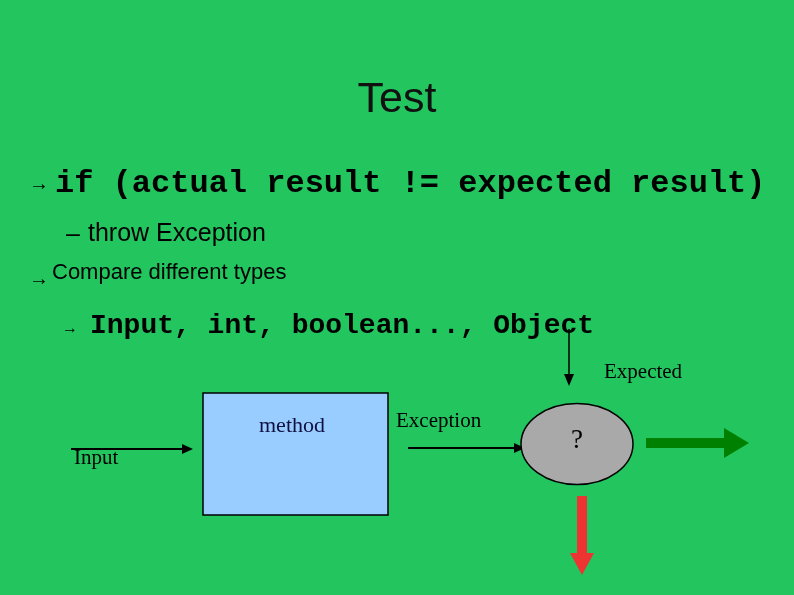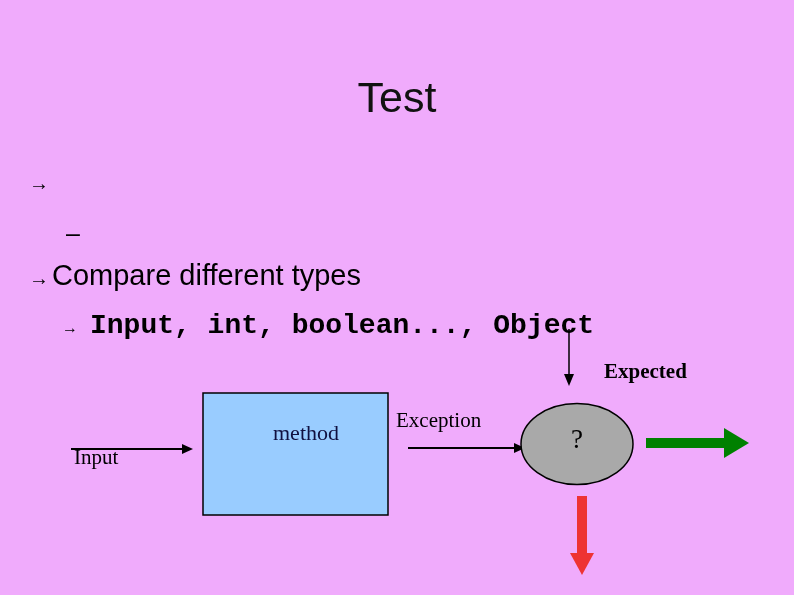--- a/index.html
+++ b/index.html
@@ -1,19 +1,19 @@
 <!DOCTYPE html>
 <html><head>
 <meta charset="utf-8">
 <style>
   html,body{margin:0;padding:0;background:#fff;}
   .slide{
     position:relative;
     width:794px;height:595px;
-    background:#f0abfc;
+    background:#22c55e;
     overflow:hidden;
     font-family:"Liberation Sans",sans-serif;
     color:#000;
   }
   .abs{position:absolute;line-height:1;}
   .title{
     left:0;top:76px;width:794px;
     text-align:center;
     font-size:43px;
     font-family:"Liberation Sans",sans-serif;
@@ -25,49 +25,51 @@
     font-weight:bold;
     white-space:pre;
   }
   .sans{font-family:"Liberation Sans",sans-serif;}
   .serif{font-family:"Liberation Serif",serif;}
   .m1{left:29px;top:173px;font-size:20px;}
   .t1{left:55px;top:168px;font-size:32px;}
   .m2{left:66px;top:221px;font-size:25px;}
   .t2{left:88px;top:220px;font-size:25px;}
   .m3{left:29px;top:268px;font-size:20px;}
-  .t3{left:52px;top:261px;font-size:29px;}
+  .t3{left:52px;top:261px;font-size:22px;}
   .m4{left:62px;top:320px;font-size:16px;}
   .t4{left:90px;top:312px;font-size:28px;}
   .lbl{font-size:21px;color:#000;}
   .input-label{left:74px;top:447px;}
   .computed-label{left:396px;top:410px;}
-  .expected-label{left:604px;top:361px;font-weight:bold;}
+  .expected-label{left:604px;top:361px;}
   .method-label-wrap{
-    left:202px;top:376px;width:188px;height:125px;
-    display:flex;align-items:center;justify-content:center;padding-left:14px;
+    left:202px;top:368px;width:188px;height:125px;
+    display:flex;align-items:center;justify-content:center;
   }
   .method-label{font-size:22px;color:#101040;transform:translate(-4px,-6px);}
   .question-wrap{
     left:519px;top:402px;width:116px;height:84px;
     display:flex;align-items:center;justify-content:center;
   }
   .question{font-size:27px;transform:translateY(-5px);}
   svg{display:block;}
 </style>
 </head>
 <body>
 
 <div class="slide">
 
   <div class="abs title">Test</div>
 
   <span class="abs marker m1">→</span>
+  <span class="abs code t1">if (actual result != expected result)</span>
 
   <span class="abs marker m2">–</span>
+  <span class="abs sans t2">throw Exception</span>
 
   <span class="abs marker m3">→</span>
   <span class="abs sans t3">Compare different types</span>
 
   <span class="abs marker m4">→</span>
   <span class="abs code t4">Input, int, boolean..., Object</span>
 
   <div>
 
     <svg class="abs" style="left:561px;top:329px;" width="16" height="58">

